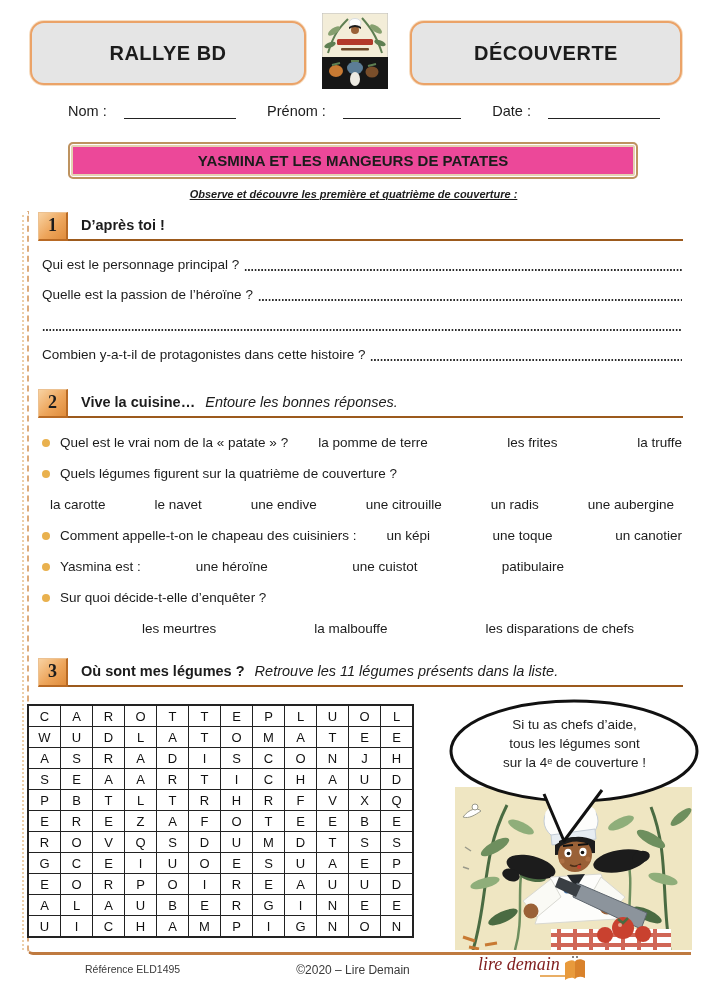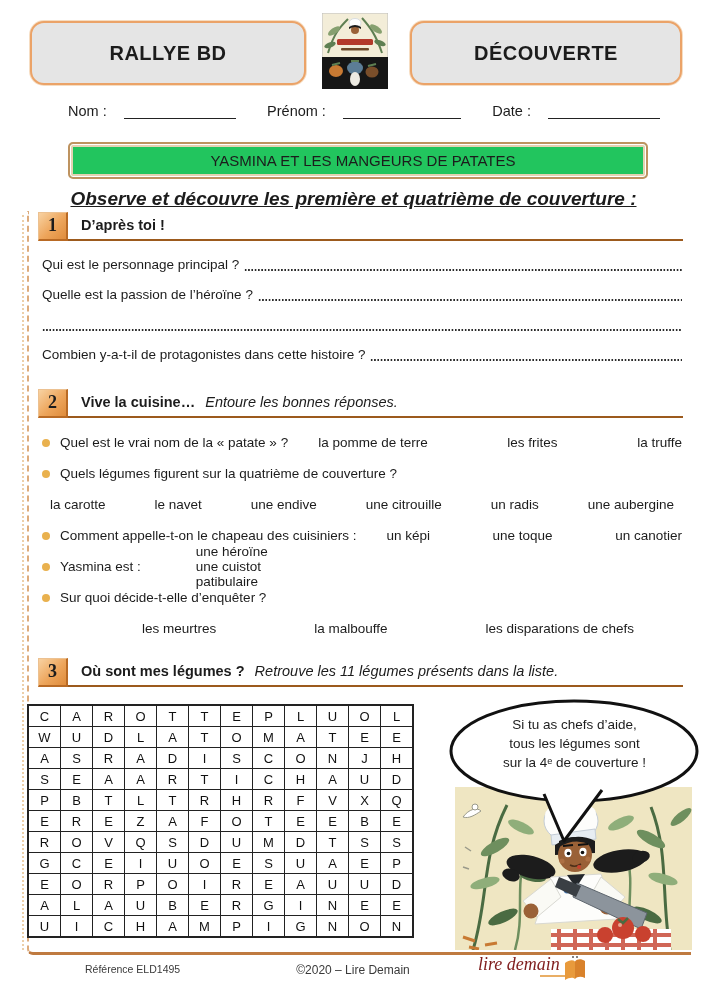--- a/index.html
+++ b/index.html
@@ -18,26 +18,26 @@
   
   .id-row{position:absolute;left:68px;top:103px;width:592px;display:flex;align-items:flex-end;
           justify-content:space-between;font-size:14.5px;}
   .id-group{display:flex;align-items:flex-end;gap:13px;}
   .id-label{white-space:nowrap;}
   .blank{display:inline-block;border-bottom:1.4px solid #222;height:15px;margin-left:4px;}
   .blank-nom{width:112px;} .blank-prenom{width:118px;} .blank-date{width:112px;}
 
   
   .title-box{position:absolute;left:68px;top:142px;width:566px;height:33px;
-             border:2px solid #BE9360;border-radius:5px;background:#22c55e;
+             border:2px solid #BE9360;border-radius:5px;background:#ec4899;
              box-shadow:inset 0 0 0 1px #fff, inset 0 0 0 3px #e4d2b2;
              display:flex;align-items:center;justify-content:center;
-             font-weight:normal;font-size:15px;padding-left:10px;}
+             font-weight:bold;font-size:15px;}
   .instruction{position:absolute;left:0;top:188px;width:707px;text-align:center;
-               font-weight:bold;font-style:italic;text-decoration:underline;font-size:19px;}
+               font-weight:bold;font-style:italic;text-decoration:underline;font-size:11px;}
 
   
   .frame{position:absolute;left:27px;top:211px;width:662px;height:741px;
          border-left:2px dashed #ddab7c;border-bottom:3px solid #bf7a40;
          border-bottom-left-radius:6px;}
   .frame::before{content:"";position:absolute;left:-7px;top:4px;bottom:2px;
                  border-left:2px dotted #eccfa9;}
 
   
   .sec-head{position:absolute;left:38px;width:645px;height:28px;display:flex;align-items:center;
@@ -61,21 +61,21 @@
         background:radial-gradient(circle,#2a2a2a .8px,transparent 1px);
         background-size:3.3px 4px;background-repeat:repeat-x;background-position:0 bottom;}
 
   
   .s2-list{position:absolute;left:42px;top:427px;width:640px;font-size:13.5px;}
   .s2-list>div{height:31px;display:flex;align-items:center;}
   .bullet{width:8px;height:8px;border-radius:50%;background:#E9B14E;margin-right:10px;flex:0 0 auto;}
   .choices-inline{flex:1;display:flex;justify-content:space-between;padding-left:30px;}
   .choices-below{justify-content:space-between;padding:0 8px;}
   .choice{white-space:nowrap;}
-  .s2-list>div:nth-child(5) .choices-inline{padding-left:55px;padding-right:118px;flex-direction:column;}
+  .s2-list>div:nth-child(5) .choices-inline{padding-left:55px;padding-right:118px;}
   .s2-list>div:nth-child(7){padding-left:100px;padding-right:48px;}
 
   
   .ws-table{position:absolute;left:27px;top:704px;border-collapse:collapse;border:2px solid #222;}
   .ws-table td{width:31px;height:20px;border:1px solid #222;text-align:center;
                font-size:13px;padding:0;color:#111;}
 
   
   .bubble{position:absolute;left:447px;top:698px;width:255px;height:150px;z-index:3;}
   .bubble svg{position:absolute;left:0;top:0;}

